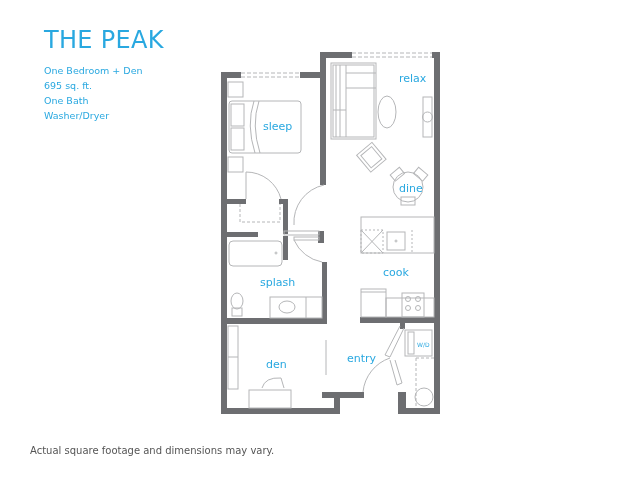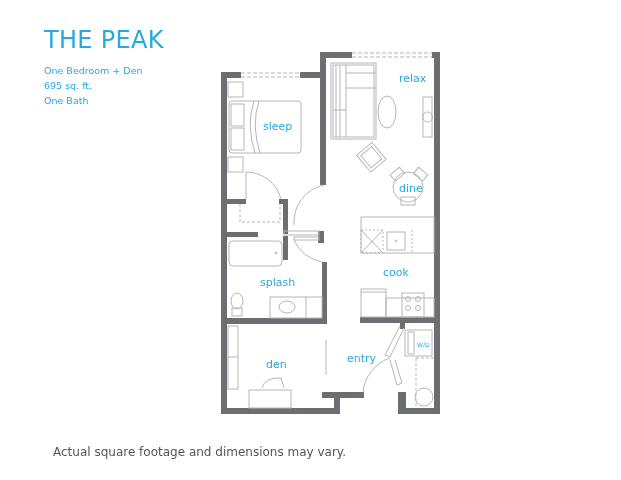--- a/index.html
+++ b/index.html
@@ -1,32 +1,33 @@
 <!DOCTYPE html>
 <html><head>
 <meta charset="utf-8">
 <style>
   html, body { margin:0; padding:0; background:#ffffff; }
   body { width:621px; height:480px; position:relative; overflow:hidden; font-family:"DejaVu Sans", sans-serif; }
   .info { position:absolute; left:44px; top:29px; color:#29a8e0; }
   .info .title { font-size:24px; letter-spacing:0.3px; line-height:22px; font-family:"DejaVu Sans", sans-serif; font-weight:normal; }
   .info .line { font-size:9.5px; line-height:15px; }
   .info .line.first { margin-top:12px; }
-  .disclaimer { position:absolute; left:53px; top:445px; font-size:12px; color:#555; }
+  .disclaimer { position:absolute; left:30px; top:445px; font-size:10px; color:#555; }
   svg.plan { position:absolute; left:0; top:0; }
   .lbl { fill:#29a8e0; font-family:"DejaVu Sans", sans-serif; font-size:11px; }
 </style>
 </head>
 <body>
 
 <div class="info">
   <div class="title">THE PEAK</div>
   <div class="line first">One Bedroom + Den</div>
   <div class="line">695 sq. ft.</div>
   <div class="line">One Bath</div>
+  <div class="line">Washer/Dryer</div>
 </div>
 
 <svg class="plan" width="621" height="480">
   <g fill="#6d6e71" stroke="none">
 
     <rect x="221" y="72" width="6" height="342"></rect>
 
     <rect x="221" y="72" width="20" height="6"></rect>
     <rect x="300" y="72" width="22" height="6"></rect>
 

